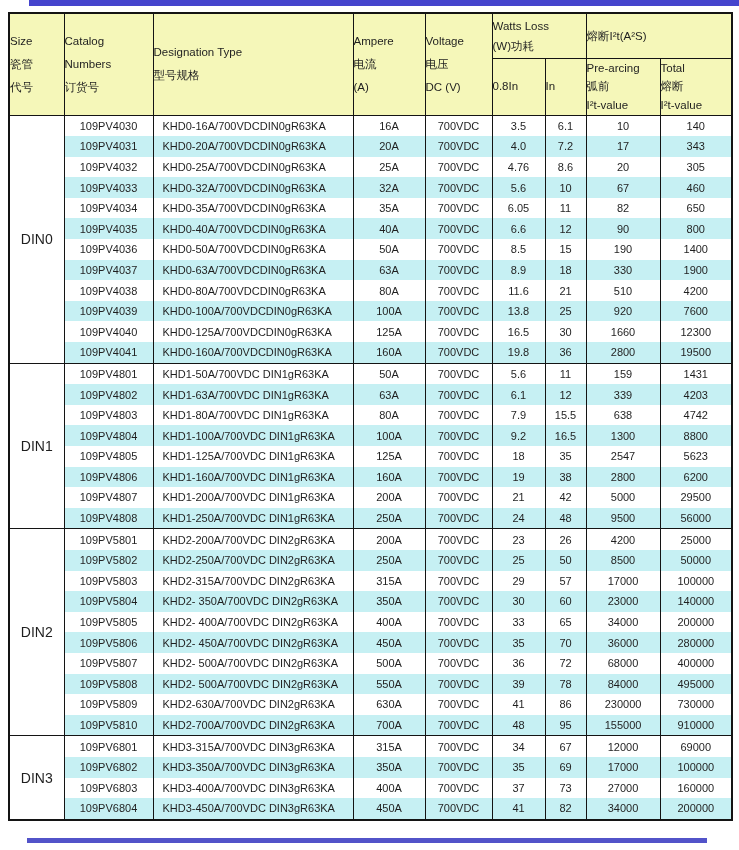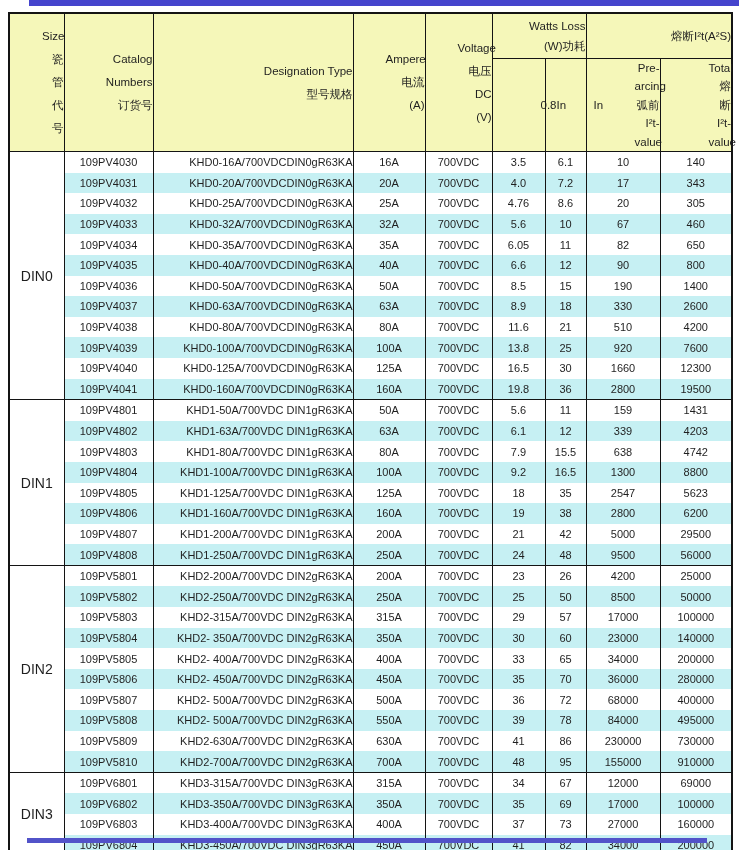--- a/index.html
+++ b/index.html
@@ -24,42 +24,42 @@
   col.c-des   { width:200px; }
   col.c-amp   { width:72px; }
   col.c-volt  { width:67px; }
   col.c-w08   { width:53px; }
   col.c-win   { width:41px; }
   col.c-pre   { width:74px; }
   col.c-tot   { width:72px; }
 
   thead th {
     background:#f5f7b9; border:1px solid #141414;
-    font-weight:normal; font-size:11.5px; text-align:right; vertical-align:middle;
+    font-weight:normal; font-size:11.5px; text-align:left; vertical-align:middle;
     padding:0;
   }
   thead tr.h1 { height:45px; }
   thead tr.h2 { height:57px; }
-  .hline   { display:block; line-height:23px;padding-left:32px; }
+  .hline   { display:block; line-height:23px; }
   .hline-g { display:block; line-height:20px; }
-  .hline-s { display:block; line-height:18.5px;margin-left:48px; }
+  .hline-s { display:block; line-height:18.5px; }
 
   tbody td {
     border-left:1px solid #141414; border-right:1px solid #141414;
     border-top:none; border-bottom:none;
     height:20.6px; font-size:11px; text-align:center; vertical-align:middle;
     padding:0; white-space:nowrap; overflow:hidden;
   }
   tbody tr.band td { background:#c6f0f3; }
   tbody tr.plain td { background:#ffffff; }
   tbody tr.group-first td { border-top:1.5px solid #141414; }
   tbody td.size-cell {
     background:#ffffff !important; border:1px solid #141414; font-size:14px;
   }
-  tbody td.c-designation { text-align:right; padding-left:9px; }
+  tbody td.c-designation { text-align:left; padding-left:9px; }
 </style>
 </head>
 <body>
 
 <div class="top-bar"></div>
 
 <table class="spec">
   <colgroup>
     <col class="c-size">
       <col class="c-cat">
@@ -197,21 +197,21 @@
         <td class="c-total">1400</td>
       </tr>
       <tr class="band">
         <td class="c-catalog">109PV4037</td>
         <td class="c-designation">KHD0-63A/700VDCDIN0gR63KA</td>
         <td class="c-ampere">63A</td>
         <td class="c-voltage">700VDC</td>
         <td class="c-w08">8.9</td>
         <td class="c-win">18</td>
         <td class="c-prearc">330</td>
-        <td class="c-total">2600</td>
+        <td class="c-total">1900</td>
       </tr>
       <tr class="plain">
         <td class="c-catalog">109PV4038</td>
         <td class="c-designation">KHD0-80A/700VDCDIN0gR63KA</td>
         <td class="c-ampere">80A</td>
         <td class="c-voltage">700VDC</td>
         <td class="c-w08">11.6</td>
         <td class="c-win">21</td>
         <td class="c-prearc">510</td>
         <td class="c-total">4200</td>

